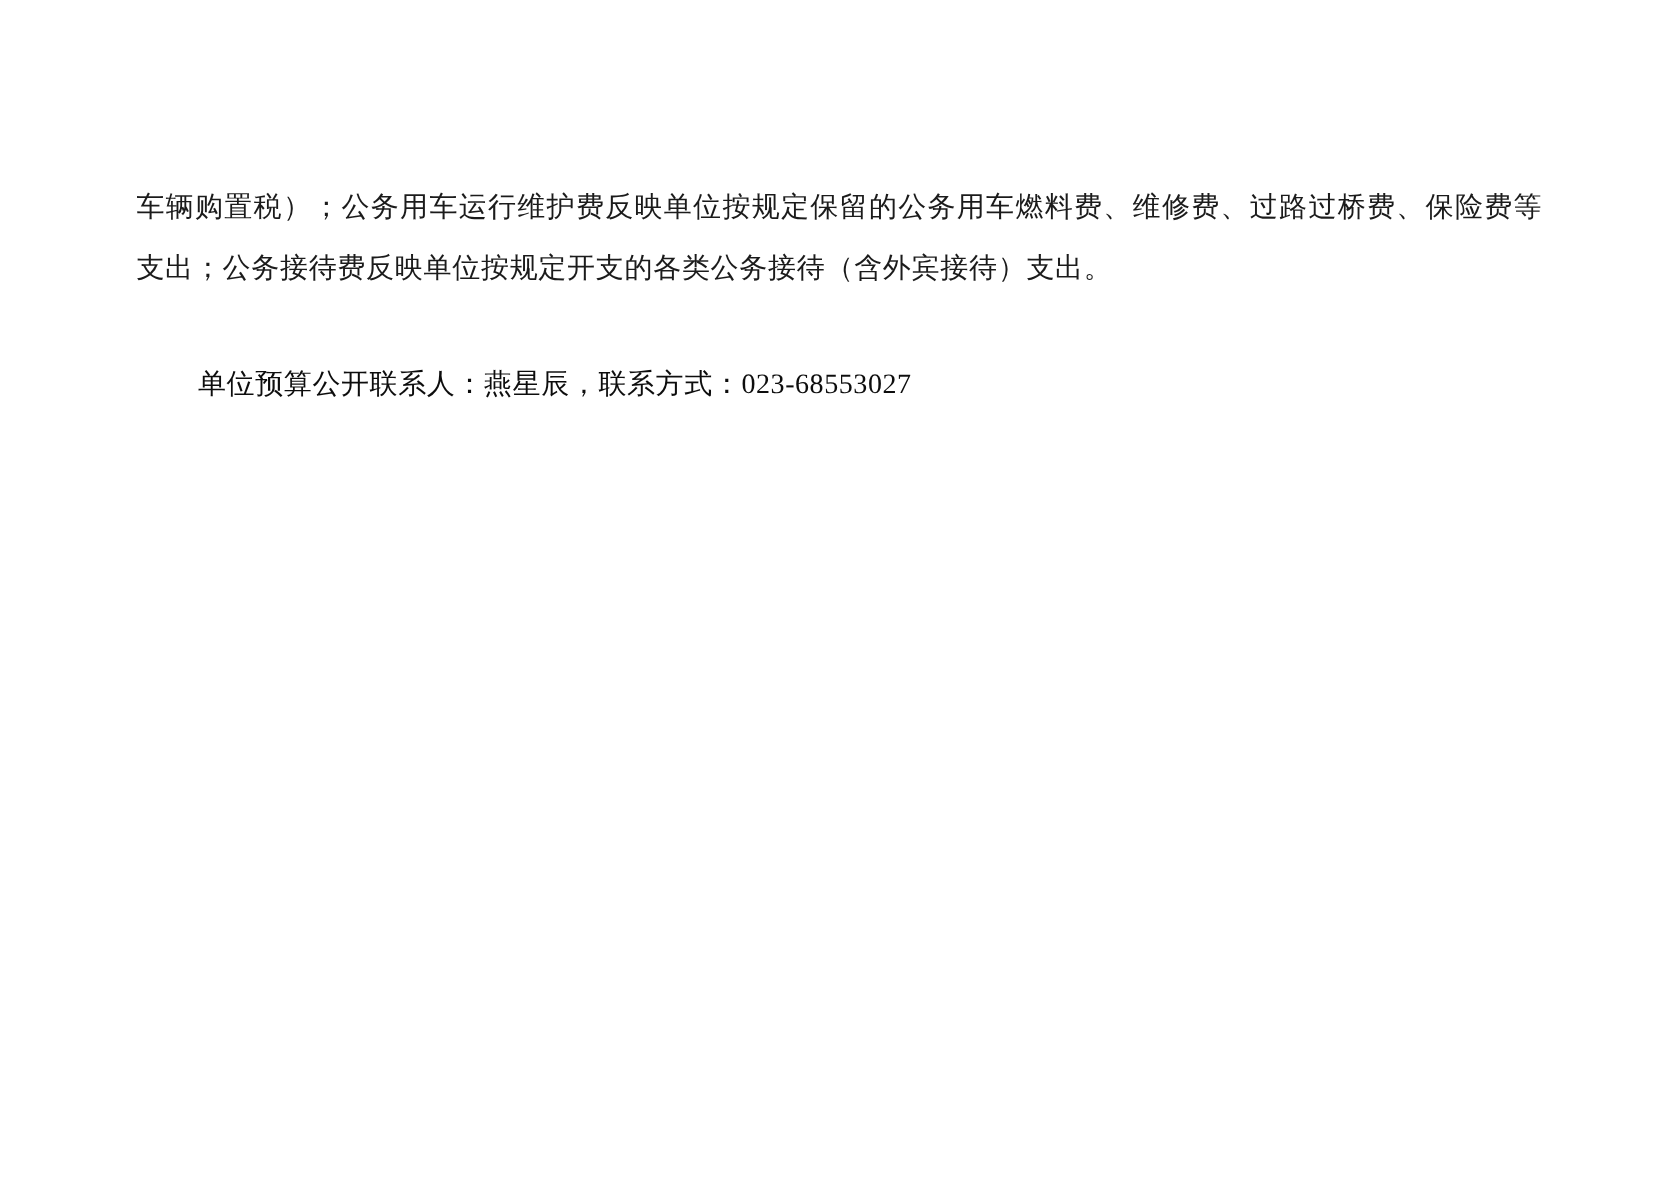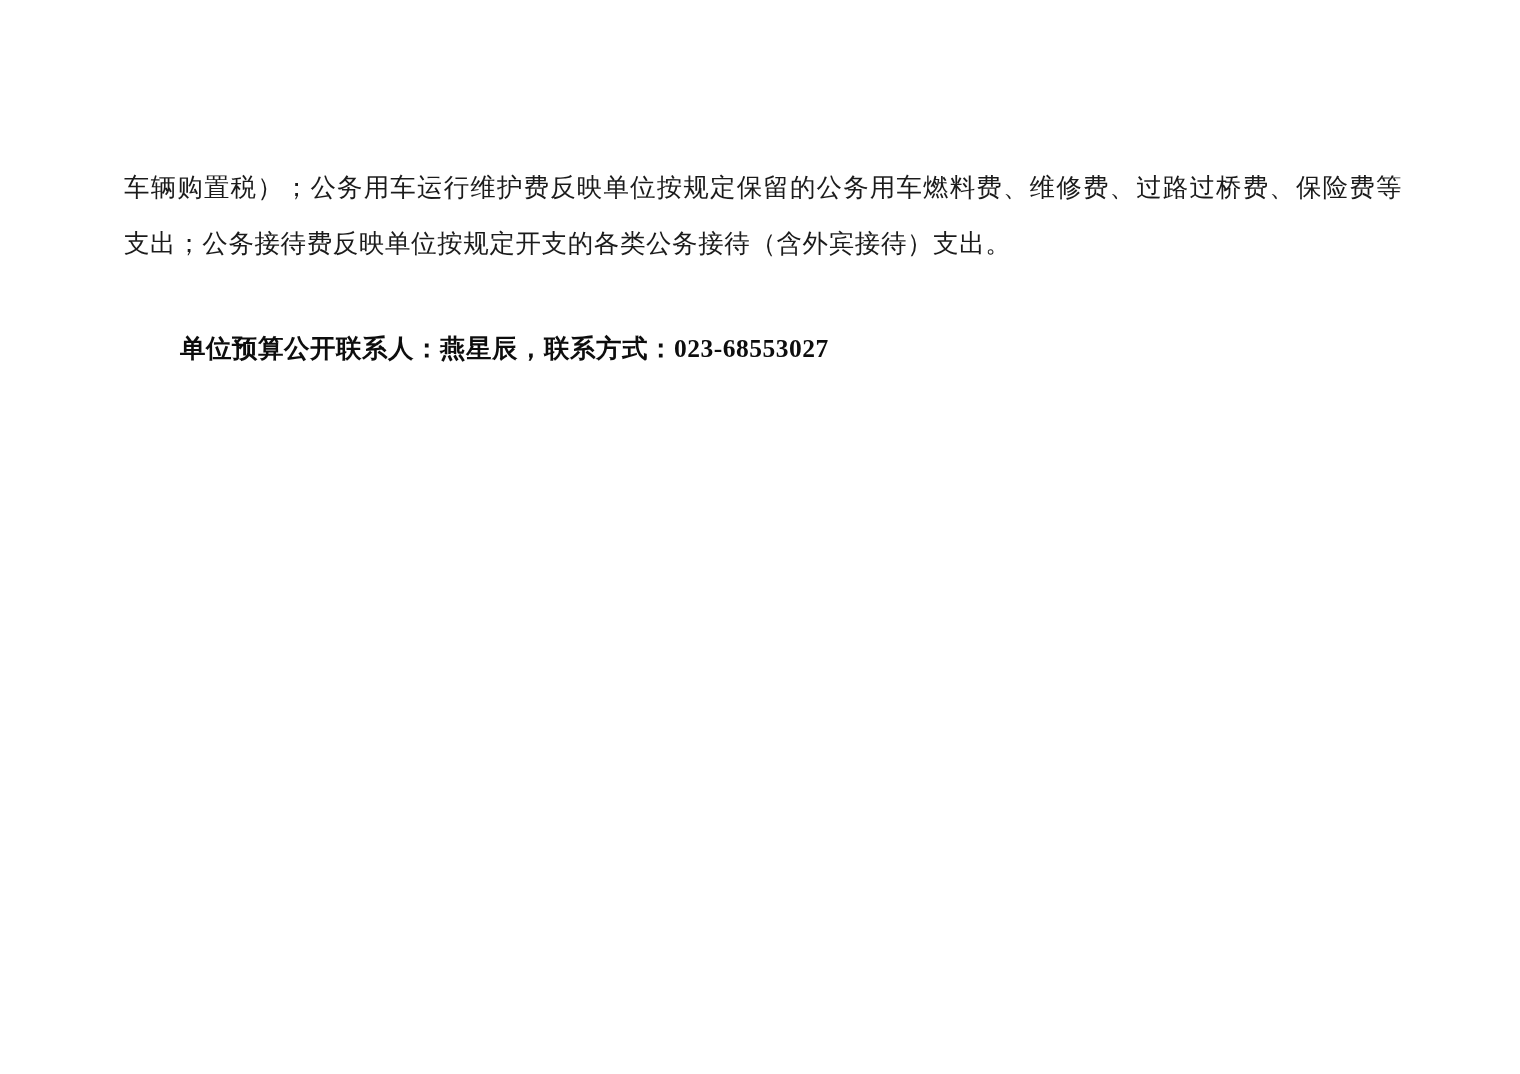--- a/index.html
+++ b/index.html
@@ -34,21 +34,21 @@
     color: #1b1b1b;
   }
   .contact-line {
     position: absolute;
     left: 124px;
     top: 300px;
     width: 1278px;
     font-size: 25.5px;
     line-height: 46px;
     letter-spacing: 0.5px;
-    font-weight: bold;
+    font-weight: normal;
     color: #0d0d0d;
     text-indent: 56px;
   }
 </style>
 </head>
 <body>
 
 <div class="page">
 
   <p class="body-text">车辆购置税）；公务用车运行维护费反映单位按规定保留的公务用车燃料费、维修费、过路过桥费、保险费等支出；公务接待费反映单位按规定开支的各类公务接待（含外宾接待）支出。</p>

